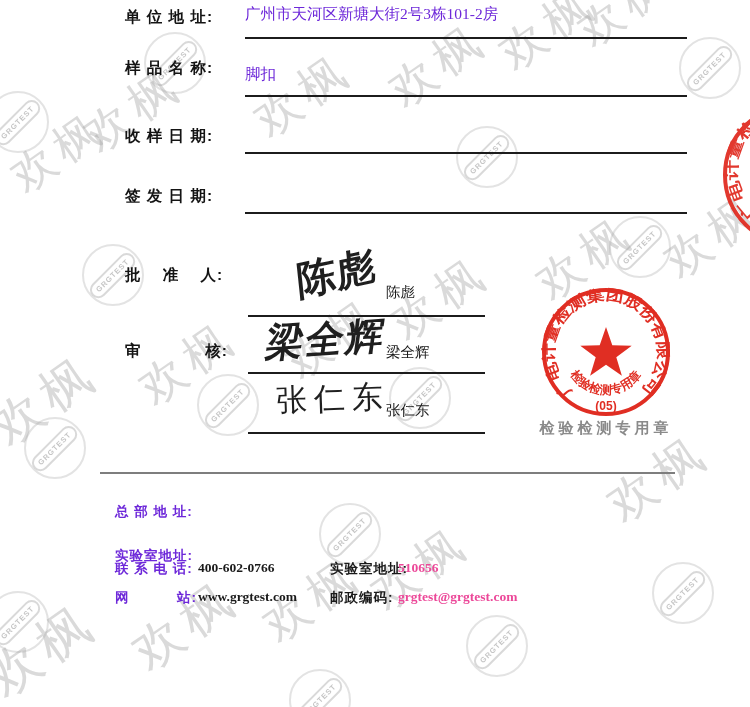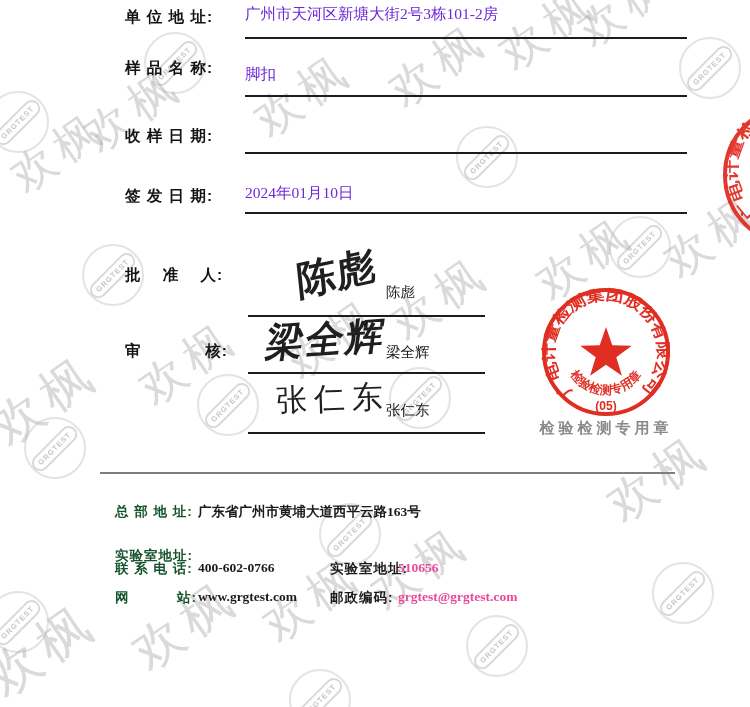--- a/index.html
+++ b/index.html
@@ -22,21 +22,21 @@
           font-family:"Liberation Serif",serif;}
   .uline{position:absolute;z-index:1;height:2px;background:#1c1c1c;}
   .sep{position:absolute;z-index:1;left:100px;top:472px;width:575px;height:2px;background:#7e7e7e;}
   .sig{position:absolute;z-index:1;color:#1f1f1f;font-family:"DejaVu Serif",serif;white-space:nowrap;}
   .sig1{left:296px;top:246px;font-size:40px;font-weight:600;transform:rotate(-12deg) skewX(-6deg);}
   .sig2{left:266px;top:314px;font-size:38px;font-weight:700;transform:rotate(-4deg) skewX(-12deg);letter-spacing:2px;}
   .sig3{left:276px;top:378px;font-size:31px;font-weight:400;transform:rotate(-2deg);letter-spacing:7px;}
   .pname{position:absolute;left:386px;z-index:1;font-size:14.5px;color:#1a1a1a;
          font-family:"Liberation Serif",serif;}
   .ftlabel{position:absolute;left:115px;z-index:1;font-weight:bold;font-size:13.5px;
-           white-space:pre;color:#14532d;letter-spacing:1px;}
+           white-space:pre;color:#6d28d9;letter-spacing:1px;}
   .ftvalue{position:absolute;left:198px;z-index:1;font-weight:bold;font-size:13.5px;
            color:#1a1a1a;font-family:"Liberation Serif",serif;}
   .ftlabel2{position:absolute;left:330px;z-index:1;font-weight:bold;font-size:13.5px;
             white-space:pre;color:#1a1a1a;letter-spacing:1px;}
   .ftvalue2{position:absolute;left:398px;z-index:1;font-weight:bold;font-size:13.5px;
             color:#ec4899;font-family:"Liberation Serif",serif;}
   
   .seal{position:absolute;z-index:3;}
   #main-seal{left:531px;top:277px;}
   #edge-seal{left:720px;top:100px;}
@@ -53,41 +53,39 @@
   <div class="uline" style="top:37px;left:245px;width:442px"></div>
 
   <span class="flabel" style="top:58px">样 品 名 称:</span>
   <span class="fvalue" style="top:64px">脚扣</span>
   <div class="uline" style="top:95px;left:245px;width:442px"></div>
 
   <span class="flabel" style="top:126px">收 样 日 期:</span>
   <div class="uline" style="top:152px;left:245px;width:442px"></div>
 
   <span class="flabel" style="top:186px">签 发 日 期:</span>
-  <span class="fvalue" style="top:183px">2024年01月10日</span>
   <div class="uline" style="top:212px;left:245px;width:442px"></div>
 
   <span class="flabel" style="top:265px">批    准    人:</span>
   <span class="sig sig1">陈彪</span>
   <span class="pname" style="top:283px">陈彪</span>
   <div class="uline" style="top:315px;left:248px;width:237px"></div>
 
   <span class="flabel" style="top:341px">审            核:</span>
   <span class="sig sig2">梁全辉</span>
   <span class="pname" style="top:343px">梁全辉</span>
   <div class="uline" style="top:372px;left:248px;width:237px"></div>
 
   <span class="sig sig3">张仁东</span>
   <span class="pname" style="top:401px">张仁东</span>
   <div class="uline" style="top:432px;left:248px;width:237px"></div>
 
   <div class="sep"></div>
 
   <span class="ftlabel" style="top:503px">总 部 地 址:</span>
-  <span class="ftvalue" style="top:503px">广东省广州市黄埔大道西平云路163号</span>
 
   <span class="ftlabel" style="top:547px">实验室地址:</span>
 
   <span class="ftlabel" style="top:560px">联 系 电 话:</span>
   <span class="ftvalue" style="top:560px">400-602-0766</span>
   <span class="ftlabel2" style="top:560px">实验室地址:</span>
   <span class="ftvalue2" style="top:560px">510656</span>
 
   <span class="ftlabel" style="top:589px">网          站:</span>
   <span class="ftvalue" style="top:589px">www.grgtest.com</span>

